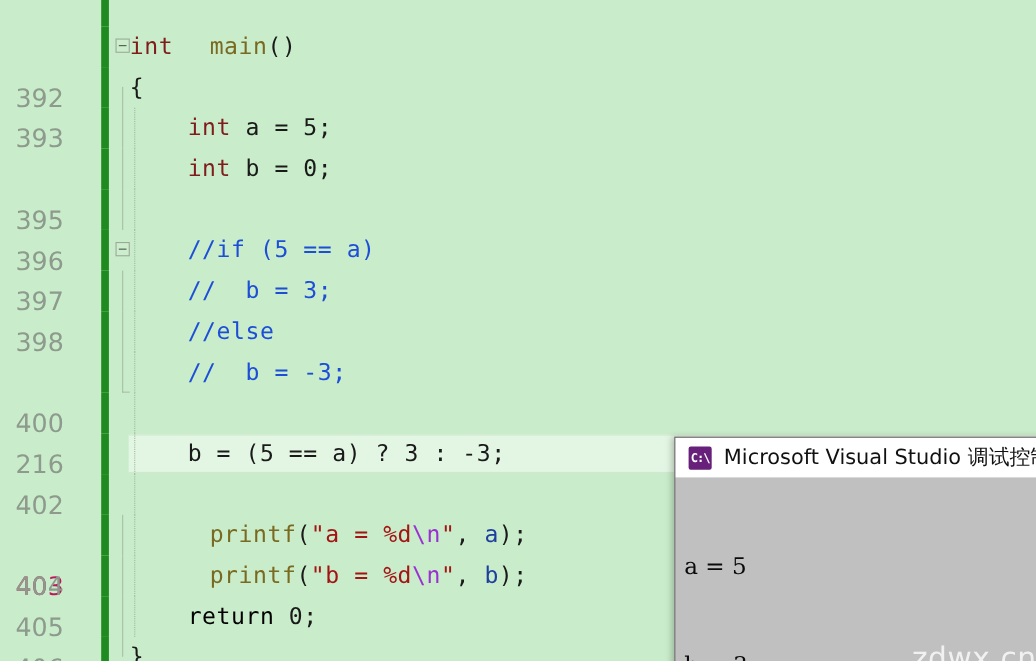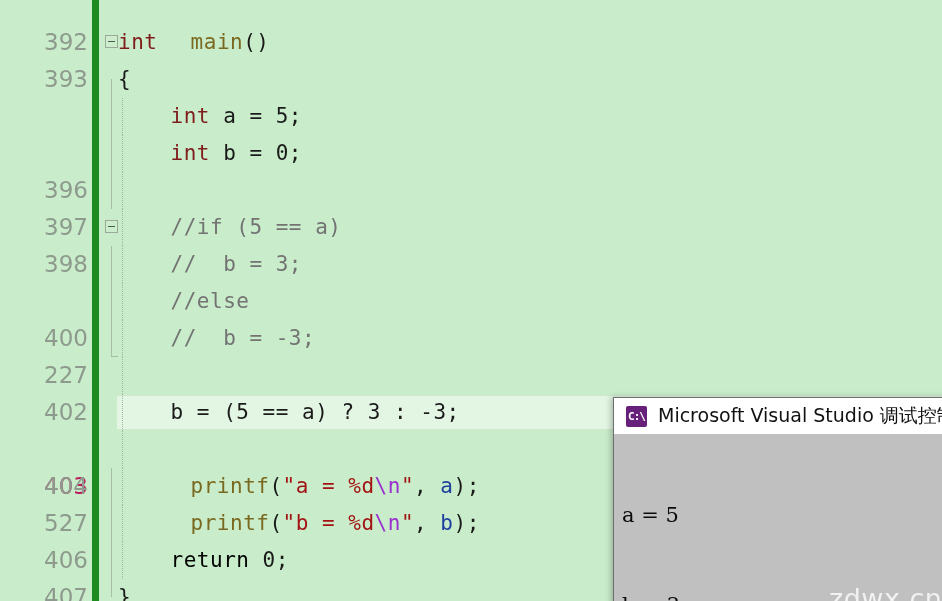--- a/index.html
+++ b/index.html
@@ -39,27 +39,28 @@
   .row {
     position: relative;
     height: 37px;
     line-height: 37px;
     white-space: pre;
   }
 
   
   .lineno {
     position: absolute;
-    left: 16px;
+    left: 0;
     width: 72px;
-    text-align: right;
+    text-align: center;
     font-family: "DejaVu Sans", sans-serif;
     font-size: 23px;
     color: #8d9a8d;
     line-height: 37px;
+    margin-top: 48px;
   }
   .row.current .lineno {
     color: #be185d;
   }
 
   
   .changebar {
     position: absolute;
     left: 92px;
     width: 7px;
@@ -136,21 +137,21 @@
     color: #1a1a1a;
     letter-spacing: 0.5px;
   }
 
   .k-type    { color: #7f1d1d; }            
   .k-ctrl    { color: #000000; }            
   .k-func    { color: #7a6a21; padding-left: 20px; }            
   .k-str     { color: #a31515; }            
   .k-esc     { color: #9b30d0; }            
   .k-var     { color: #1f3f9f; }            
-  .k-com     { color: #737373; }            
+  .k-com     { color: #1d4ed8; }            
   .k-plain   { color: #1a1a1a; }
   .k-brace   { color: #1a1a1a; }
 
   
   .row.current .line-hl {
     position: absolute;
     left: 117px;
     right: 0;
     top: 1px;
     height: 35px;
@@ -248,20 +249,21 @@
         <span class="code"><span class="k-type">int</span><span class="k-plain"> </span><span class="k-func">main</span><span class="k-plain">()</span></span>
       </div>
 
       <div class="row">
         <span class="changebar"></span>
         <span class="outline"><span class="vline half-top"></span></span>
         <span class="code"><span class="k-brace">{</span></span>
       </div>
 
       <div class="row">
+        <span class="lineno">395</span>
         <span class="changebar"></span>
         <span class="outline"><span class="vline"></span></span>
         <span class="guide g1"></span>
         <span class="code">    <span class="k-type">int</span><span class="k-plain"> a = 5;</span></span>
       </div>
 
       <div class="row">
         <span class="lineno">396</span>
         <span class="changebar"></span>
         <span class="outline"><span class="vline"></span></span>
@@ -295,21 +297,21 @@
 
       <div class="row">
         <span class="lineno">400</span>
         <span class="changebar"></span>
         <span class="outline"><span class="vline"></span></span>
         <span class="guide g1"></span>
         <span class="code">    <span class="k-com">//else</span></span>
       </div>
 
       <div class="row">
-        <span class="lineno">227</span>
+        <span class="lineno">216</span>
         <span class="changebar"></span>
         <span class="outline"><span class="vline foot"></span></span>
         <span class="guide g1"></span>
         <span class="code">    <span class="k-com">//  b = -3;</span></span>
       </div>
 
       <div class="row">
         <span class="lineno">402</span>
         <span class="changebar"></span>
         <span class="outline"></span>
@@ -326,21 +328,21 @@
       </div>
 
       <div class="row">
         <span class="lineno">404</span>
         <span class="changebar"></span>
         <span class="outline"></span>
         <span class="guide g1"></span>
       </div>
 
       <div class="row">
-        <span class="lineno">527</span>
+        <span class="lineno">405</span>
         <span class="changebar"></span>
         <span class="outline"><span class="vline"></span></span>
         <span class="guide g1"></span>
         <span class="code">    <span class="k-func">printf</span><span class="k-plain">(</span><span class="k-str">"a = %d</span><span class="k-esc">\n</span><span class="k-str">"</span><span class="k-plain">, </span><span class="k-var">a</span><span class="k-plain">);</span></span>
       </div>
 
       <div class="row">
         <span class="lineno">406</span>
         <span class="changebar"></span>
         <span class="outline"><span class="vline"></span></span>

